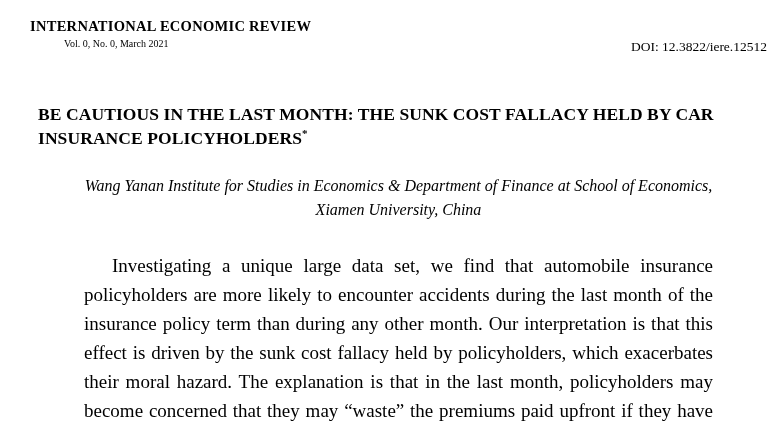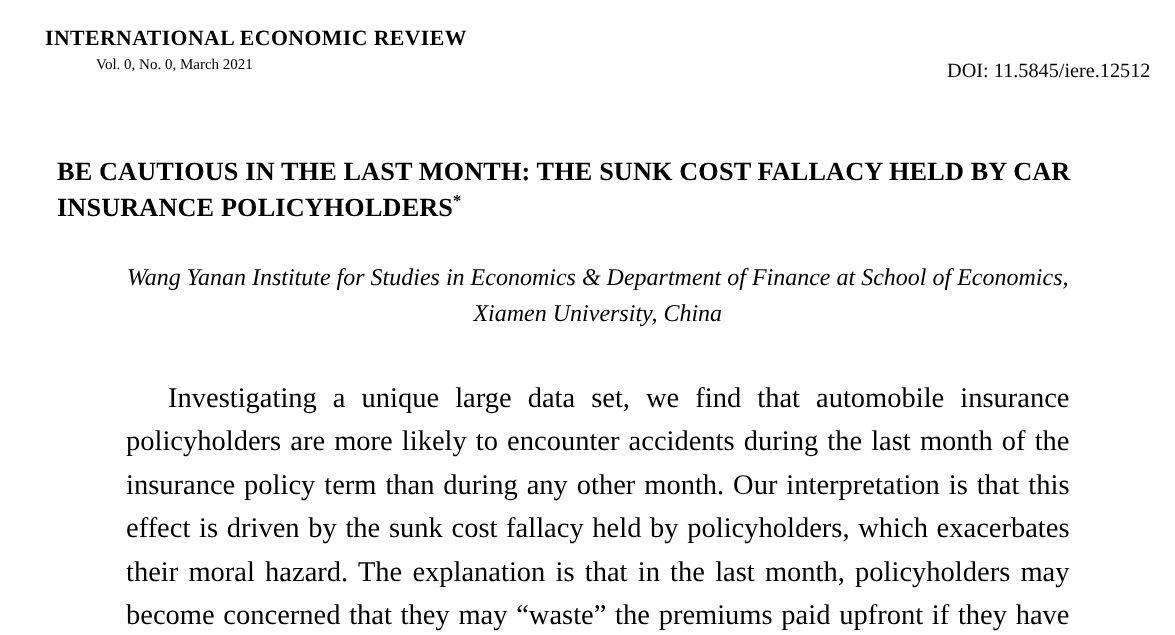--- a/index.html
+++ b/index.html
@@ -101,21 +101,21 @@
   }
 </style>
 </head>
 <body>
 
 <div class="page">
 
   <div class="masthead">
     <div class="journal-title">INTERNATIONAL ECONOMIC REVIEW</div>
     <div class="issue-line">Vol. 0, No. 0, March 2021</div>
-    <div class="doi">DOI: 11.5845/iere.12512</div>
+    <div class="doi">DOI: 12.3822/iere.12512</div>
   </div>
 
   <div class="title-block">
     <h1 class="paper-title"><span>BE CAUTIOUS IN THE LAST MONTH: THE SUNK COST FALLACY HELD BY CAR INSURANCE POLICYHOLDERS</span><span class="footnote-mark">*</span></h1>
   </div>
 
 
   <div class="affiliation">Wang Yanan Institute for Studies in Economics &amp; Department of Finance at School of Economics, Xiamen University, China</div>
 
   <div class="abstract">

